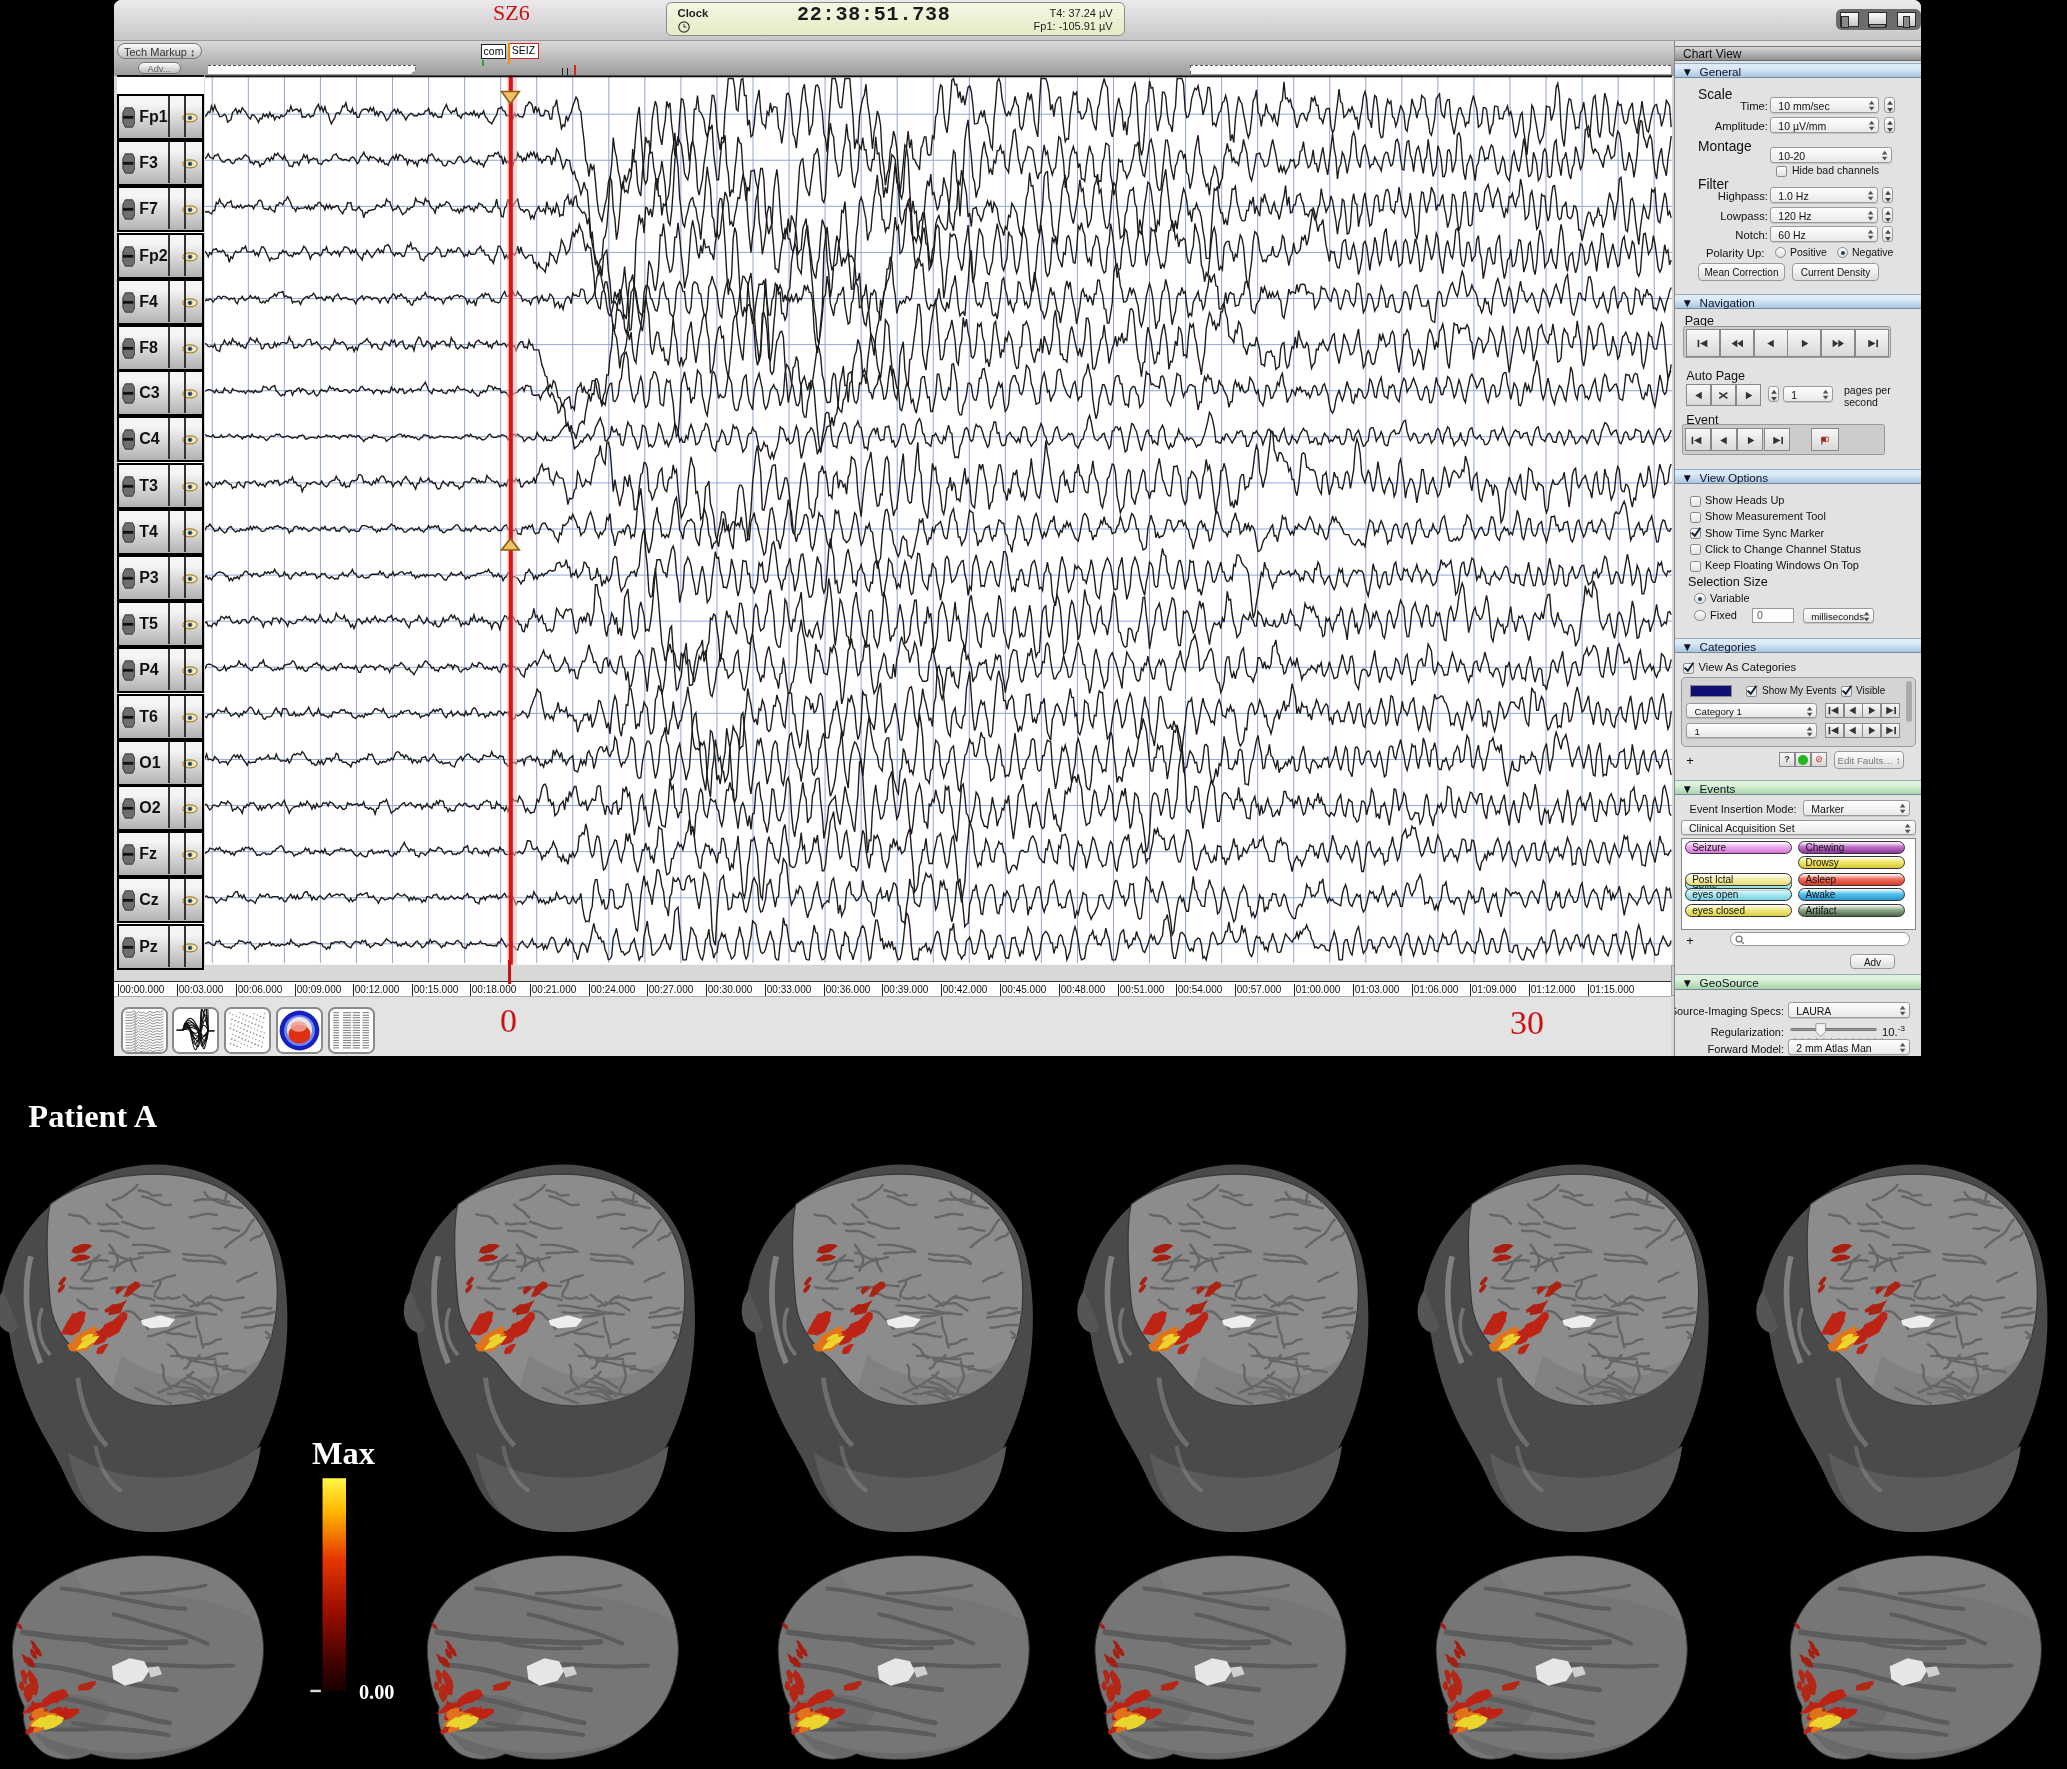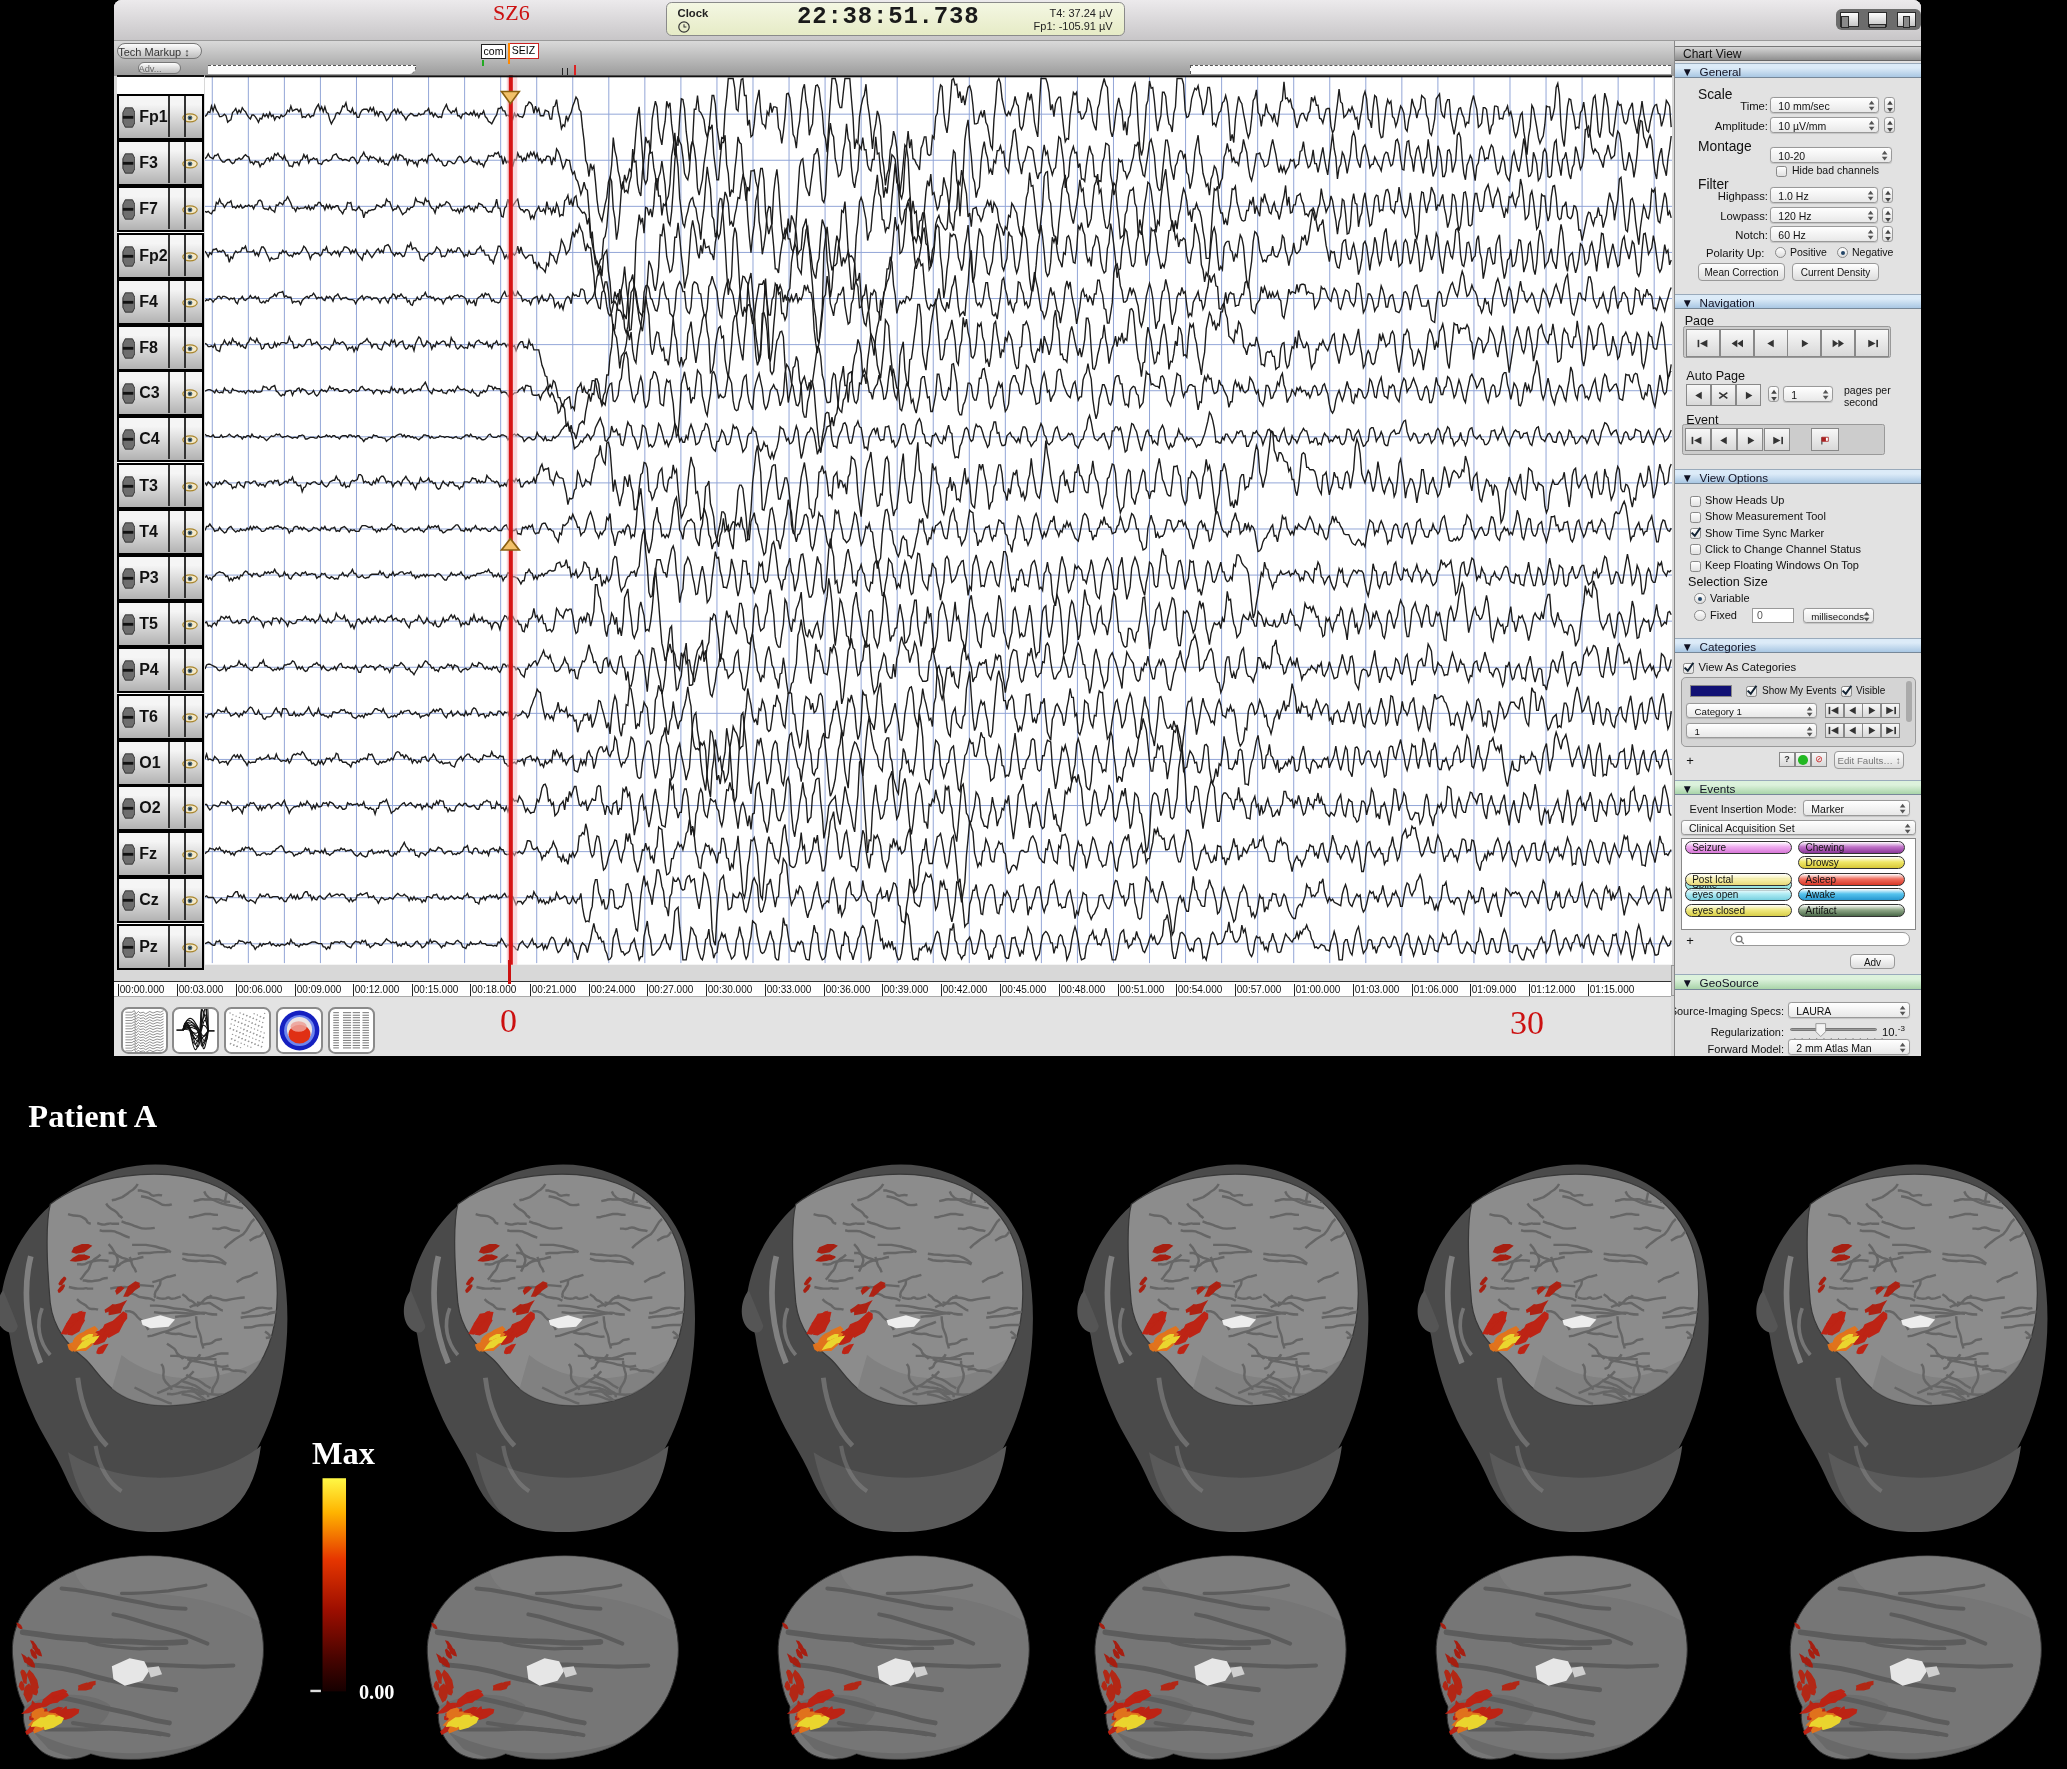--- a/index.html
+++ b/index.html
@@ -1,26 +1,26 @@
 <!DOCTYPE html>
 <html style="font-size:13px"><head><meta charset="utf-8"><style>
 * {margin:0;padding:0;box-sizing:border-box}
 html,body {width:2068px;height:1769px;background:#000;font-family:"Liberation Sans",sans-serif;position:relative;overflow:hidden}
 #win {position:absolute;left:114px;top:0;width:1807px;height:1056px;background:#d8d8d8;border-radius:7.3px 7.3px 0 0}
 #tbar {position:absolute;left:0;top:0;width:1807px;height:41px;background:linear-gradient(#eceaec,#c8c6c8);border-radius:7.3px 7.3px 0 0;border-bottom:0.8px solid #9a9a9a}
 #sz6 {position:absolute;left:379px;top:0px;color:#cc1111;font-family:"Liberation Serif",serif;font-size:22px;}
 #clock {position:absolute;left:552px;top:2.4px;width:459px;height:34px;background:linear-gradient(#f4f7e3,#e6ebc6);border:1.2px solid #8a8a8a;border-radius:5.7px}
 #clock .cl {position:absolute;left:10.5px;top:3.2px;font-size:11.3px;font-weight:bold;color:#222}
-#clock .tm {position:absolute;left:130px;top:0px;font-family:"Liberation Mono",monospace;font-size:24px;font-weight:bold;letter-spacing:0.8px;color:#1a1a1a}
+#clock .tm {position:absolute;left:130px;top:0px;font-family:"Liberation Mono",monospace;font-size:20px;font-weight:bold;letter-spacing:0.8px;color:#1a1a1a}
 #clock .v1 {position:absolute;right:11.3px;top:3.2px;font-size:11px;color:#222}
 #clock .v2 {position:absolute;right:11.3px;bottom:3.2px;font-size:11px;color:#222}
 #wbtns {position:absolute;left:1722px;top:9px;width:85px;height:21px;background:#6c6c6c;border-radius:5.7px}
 #wbtns div {position:absolute;top:3.2px;width:19.4px;height:14.6px;border:1.2px solid #2a2a2a;background:linear-gradient(#fdfdfd,#c6c6c6)}
 #tool {position:absolute;left:0;top:41px;width:1560px;height:35px;background:linear-gradient(#d9d9d9,#9b9b9b)}
-.pillb {position:absolute;background:linear-gradient(#fdfdfd,#bdbdbd);border:0.8px solid #777;border-radius:8px;text-align:left;color:#333}
+.pillb {position:absolute;background:linear-gradient(#fdfdfd,#bdbdbd);border:0.8px solid #777;border-radius:8px;text-align:center;color:#333}
 .dstrip {position:absolute;top:23.5px;height:9.7px;background:#fcfcfc;border-top:1.6px dashed #555}
 #labcol {position:absolute;left:3.2px;top:75px;width:87px;height:890px;background:#fff;border-top:2px solid #111}
 .chl {position:absolute;left:0;width:87px;height:46px;border:2px solid #000;background:linear-gradient(#f5f5f5 20%,#b2b2b2);}
 .chl .el {position:absolute;left:2.4px;top:11.3px}
 .chl .cht {position:absolute;left:20px;top:12px;font-size:16px;font-weight:bold;color:#111}
 .chl .eye {position:absolute;right:4px;top:17px}
 .chl::before {content:"";position:absolute;left:49px;top:0;width:1.6px;height:41px;background:#333}
 .chl::after {content:"";position:absolute;left:65px;top:0;width:1.6px;height:41px;background:#333}
 #plotwrap {position:absolute;left:91px;top:75px;width:1467px;height:890px}
 #catbar {position:absolute;left:0;top:965px;width:1557px;height:16px;background:#f8f4a2;border-top:0.8px solid #888}

